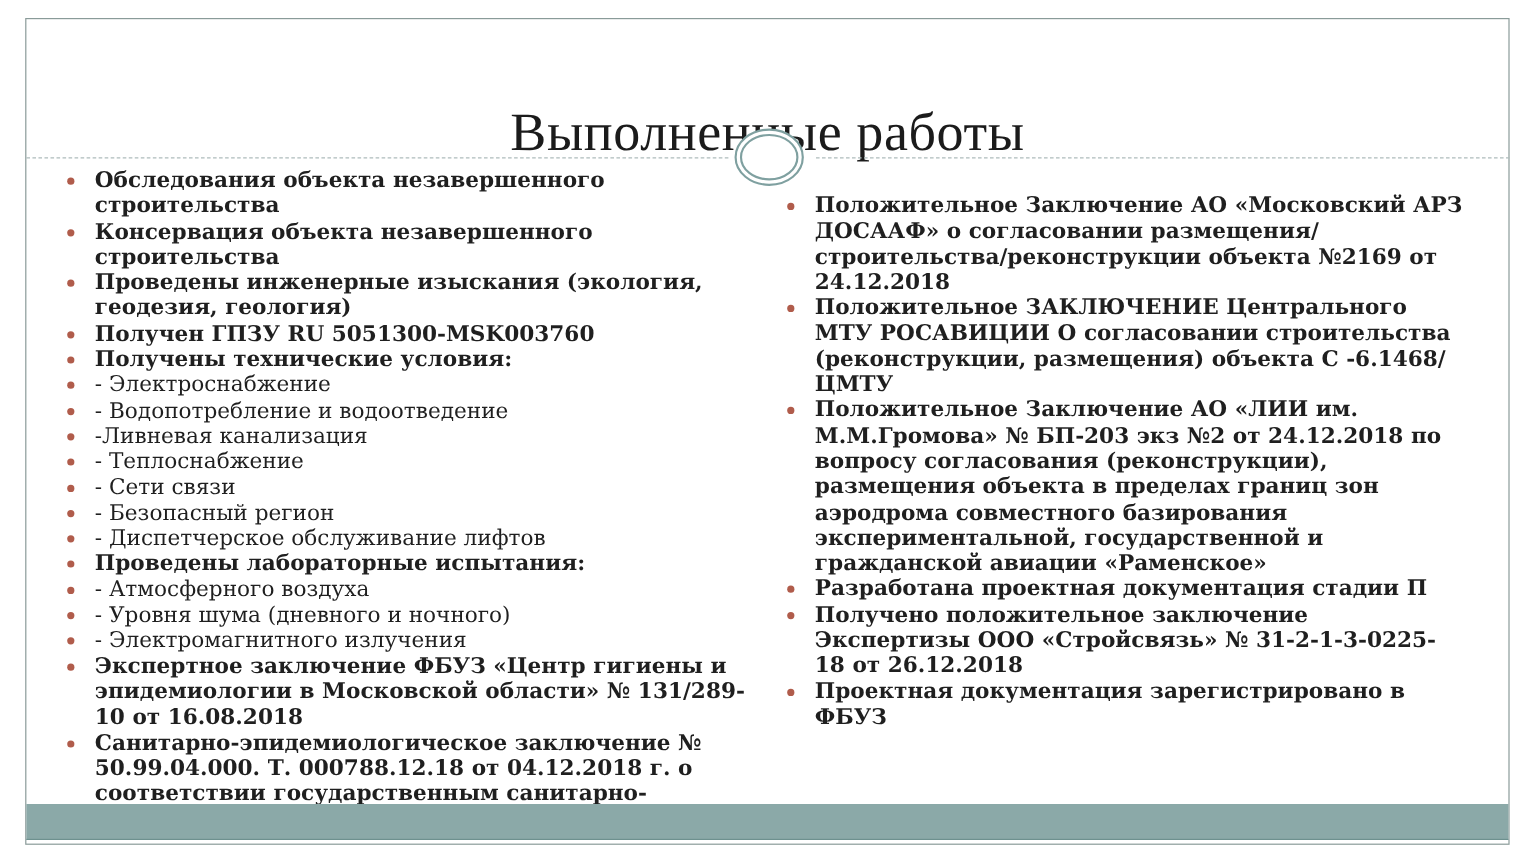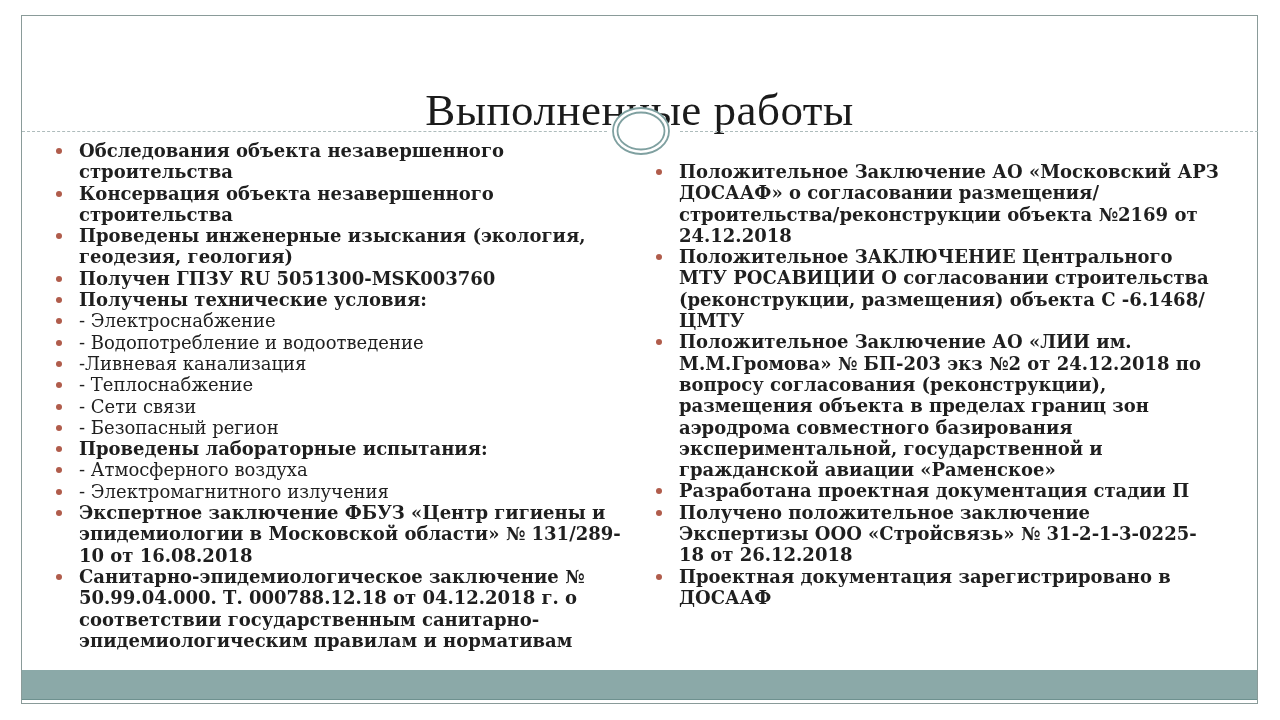--- a/index.html
+++ b/index.html
@@ -145,31 +145,39 @@
         <div class="item">
           <span class="bullet"></span>
           <span>- Сети связи</span>
         </div>
 
         <div class="item">
           <span class="bullet"></span>
           <span>- Безопасный регион</span>
         </div>
 
+        <div class="item">
+          <span class="bullet"></span>
+          <span>- Диспетчерское обслуживание лифтов</span>
+        </div>
 
         <div class="item bold">
           <span class="bullet"></span>
           <span>Проведены лабораторные испытания:</span>
         </div>
 
         <div class="item">
           <span class="bullet"></span>
           <span>- Атмосферного воздуха</span>
         </div>
 
+        <div class="item">
+          <span class="bullet"></span>
+          <span>- Уровня шума (дневного и ночного)</span>
+        </div>
 
         <div class="item">
           <span class="bullet"></span>
           <span>- Электромагнитного излучения</span>
         </div>
 
         <div class="item bold">
           <span class="bullet"></span>
           <span>Экспертное заключение ФБУЗ «Центр гигиены и эпидемиологии в Московской области» № 131/289-10 от 16.08.2018</span>
         </div>
@@ -202,19 +210,19 @@
           <span>Разработана проектная документация стадии П</span>
         </div>
 
         <div class="item bold">
           <span class="bullet"></span>
           <span>Получено положительное заключение Экспертизы ООО «Стройсвязь» № 31-2-1-3-0225-18 от 26.12.2018</span>
         </div>
 
         <div class="item bold">
           <span class="bullet"></span>
-          <span>Проектная документация зарегистрировано в ДОСААФ</span>
+          <span>Проектная документация зарегистрировано в ФБУЗ</span>
         </div>
       </div>
 
     <div class="footer-bar"></div>
   </div>
 </div>
 
 </body></html>

